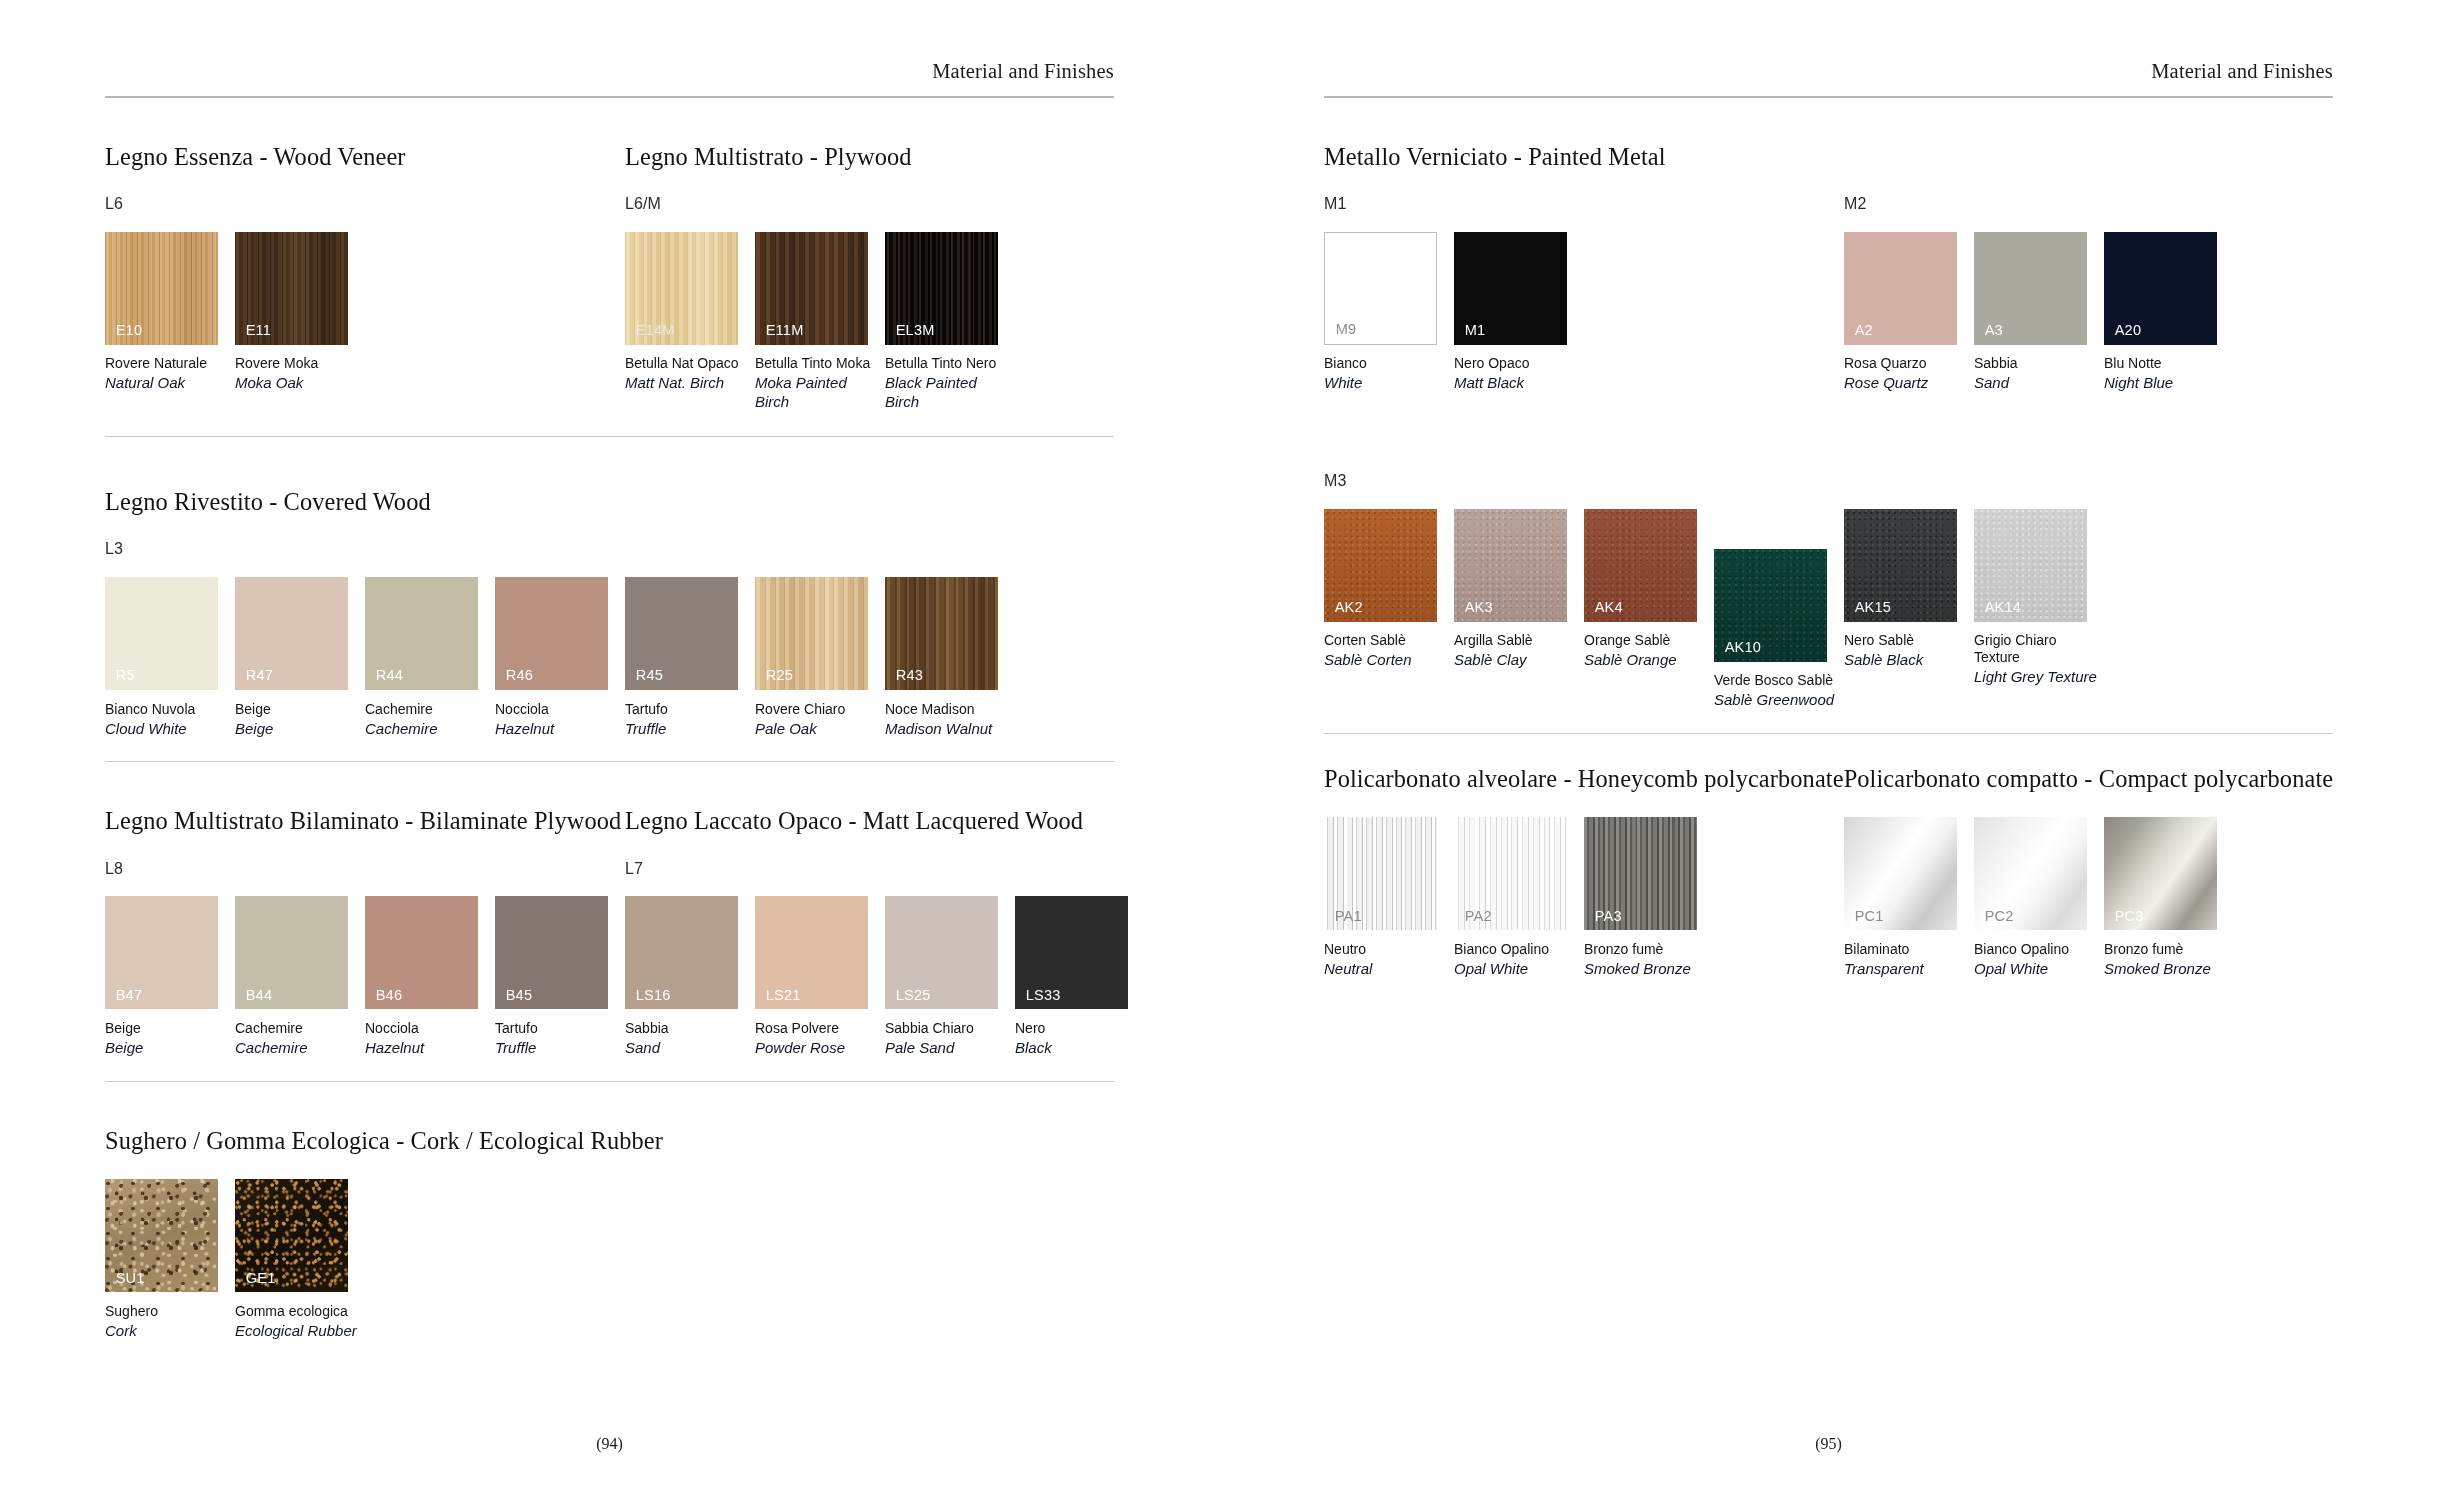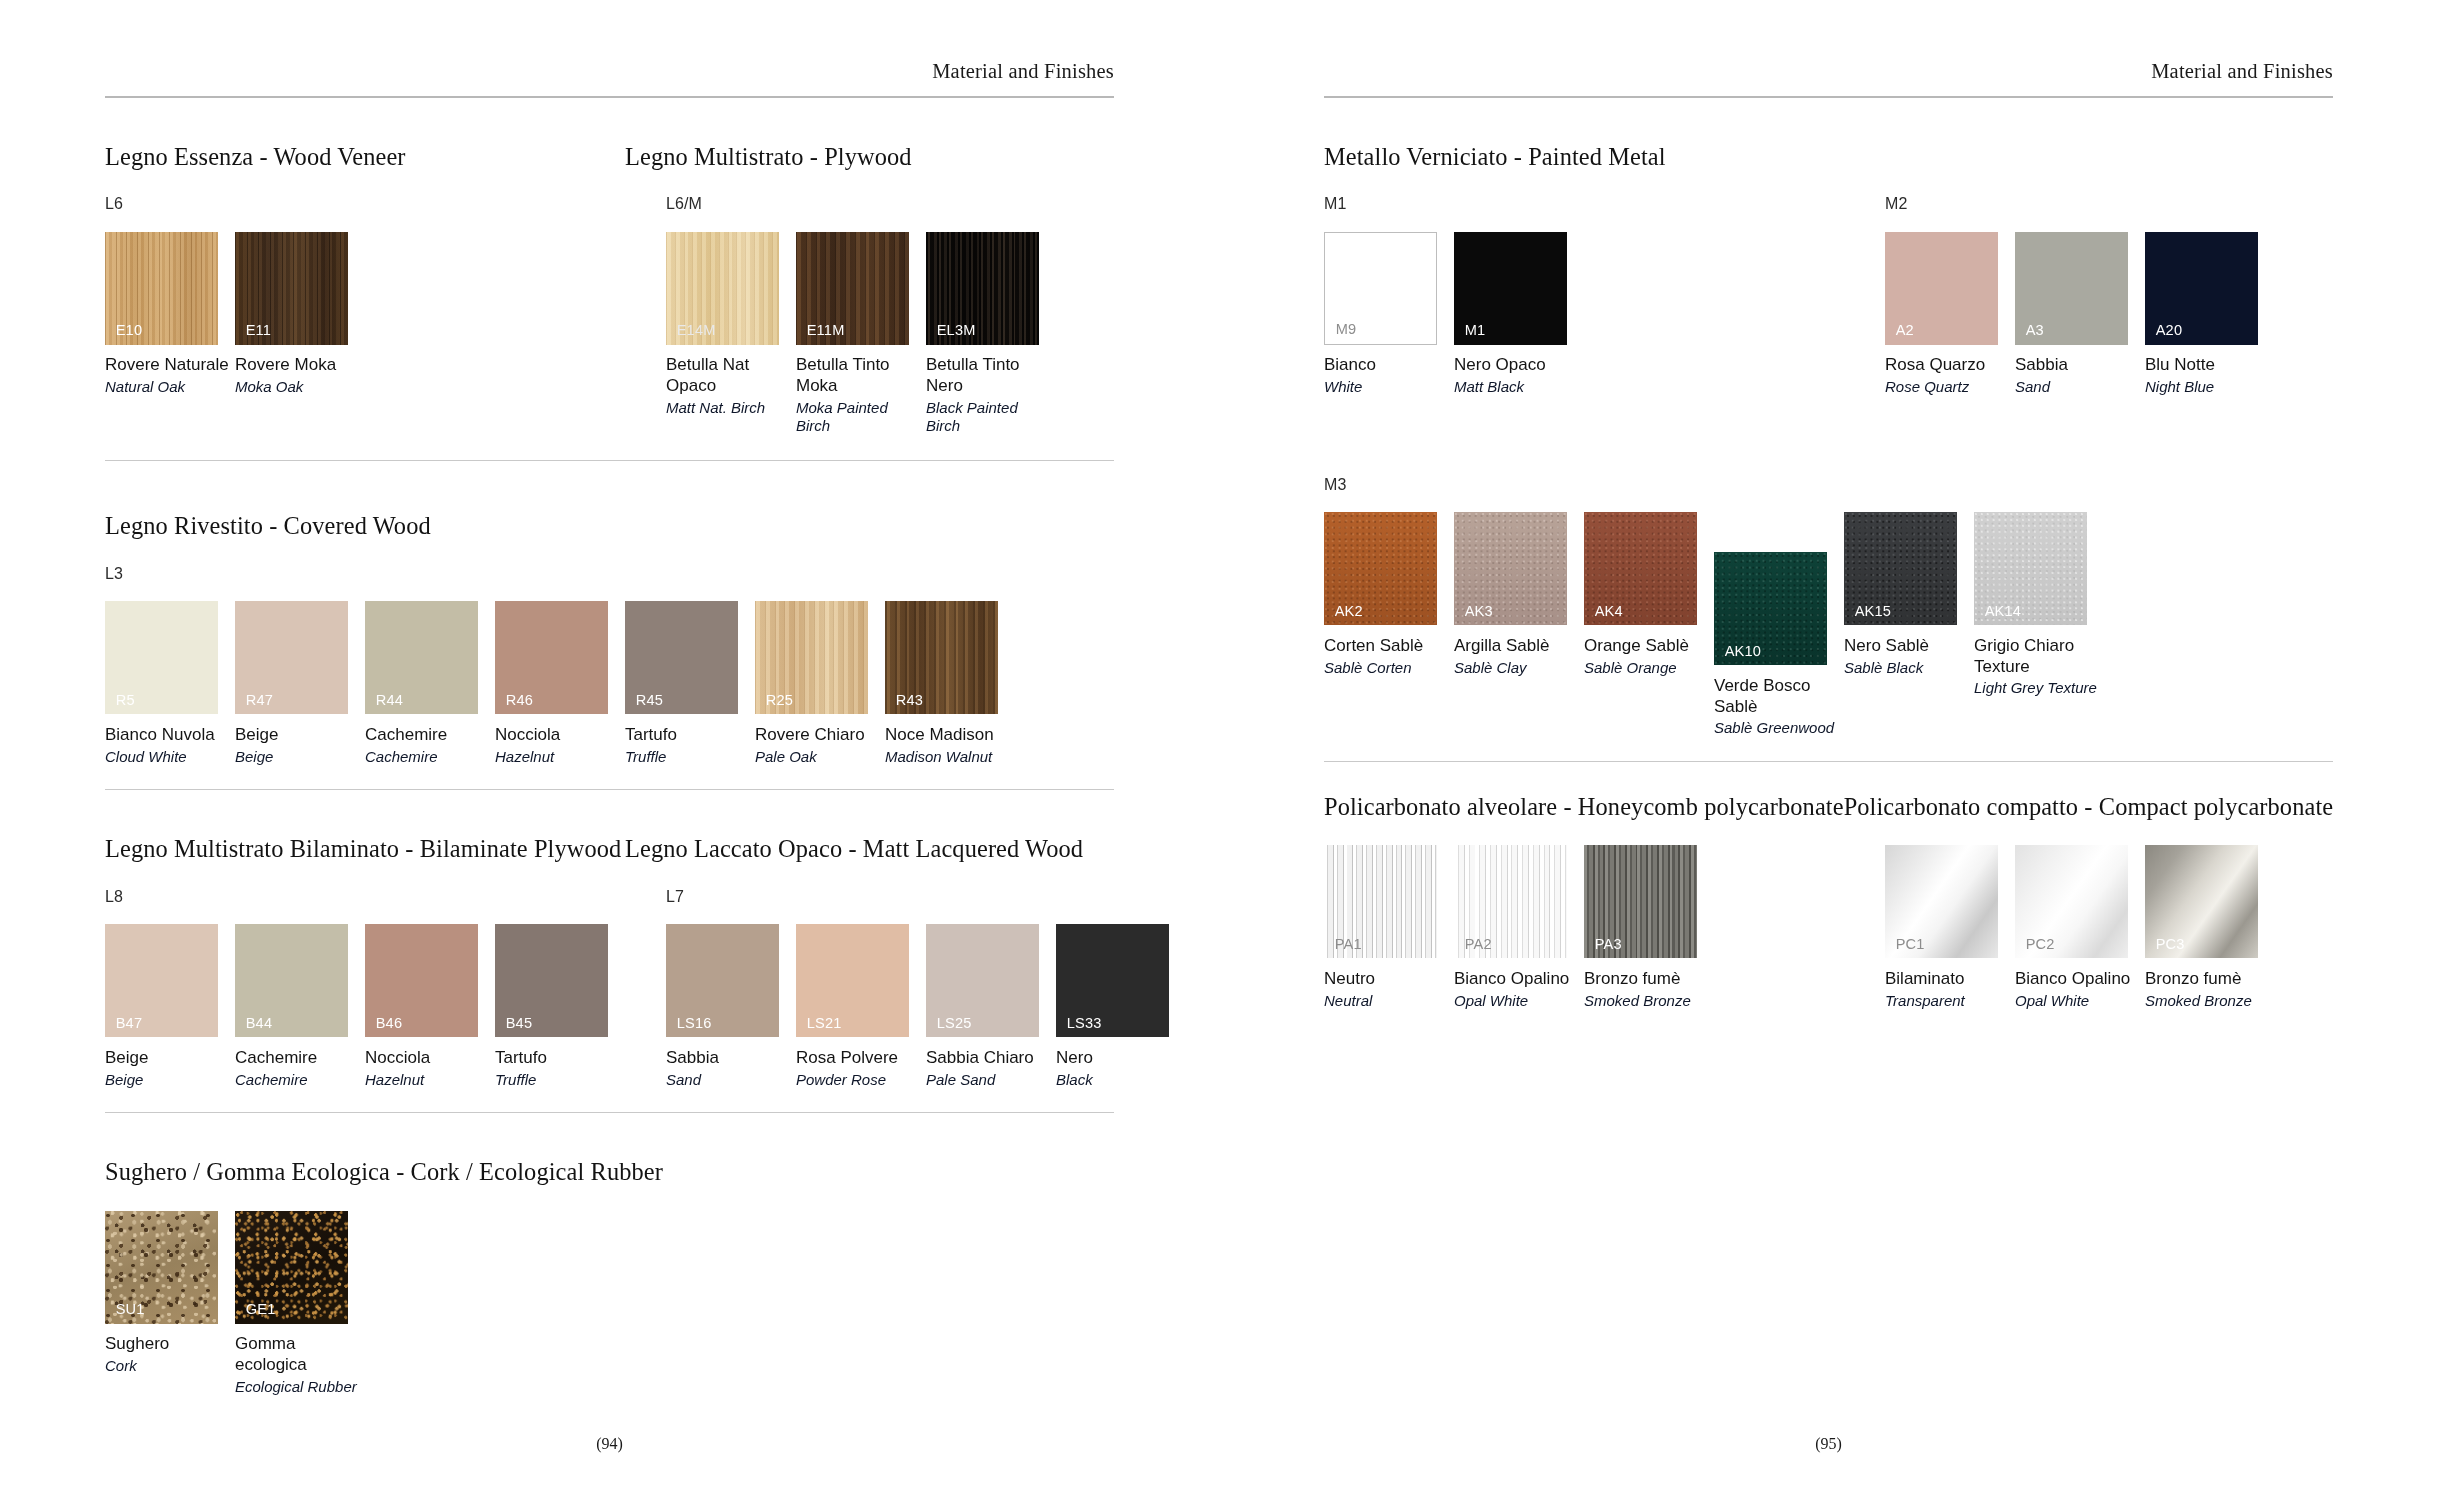--- a/index.html
+++ b/index.html
@@ -61,21 +61,21 @@
     white-space: nowrap;
   }
   .grp-code {
     font-size: 16px;
     color: #2b2b2b;
     margin-top: 24.4px;
     margin-bottom: 18.5px;
     letter-spacing: 0.1px;
   }
 
-  .cols { display: flex; gap: 41px; }
+  .cols { display: flex; }
   .col { flex: none; }
 
   .swatch-row { display: flex; }
   .swatch-cell {
     width: 130px;
     margin-right: 0px;
   }
   .chip {
     width: 113px;
     height: 113px;
@@ -88,21 +88,21 @@
     bottom: 6.8px;
     font-size: 14.6px;
     letter-spacing: 0.2px;
     line-height: 1;
   }
   .code-light { color: #ffffff; }
   .code-dark  { color: #8d8d8d; }
   .code-mid   { color: #e9e9e9; }
 
   .sw-name {
-    font-size: 17px;
+    font-size: 14px;
     color: #141414;
     margin-top: 10.7px;
     line-height: 1.22;
     padding-right: 5.9px;
   }
   .sw-en {
     font-size: 15px;
     color: #0f172a;
     font-style: italic;
     line-height: 1.22;

